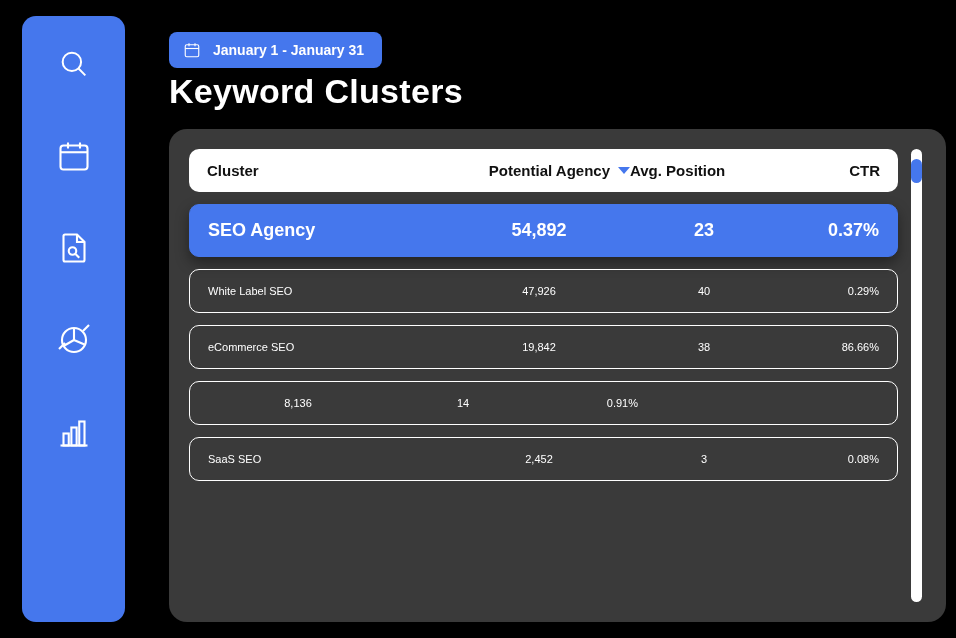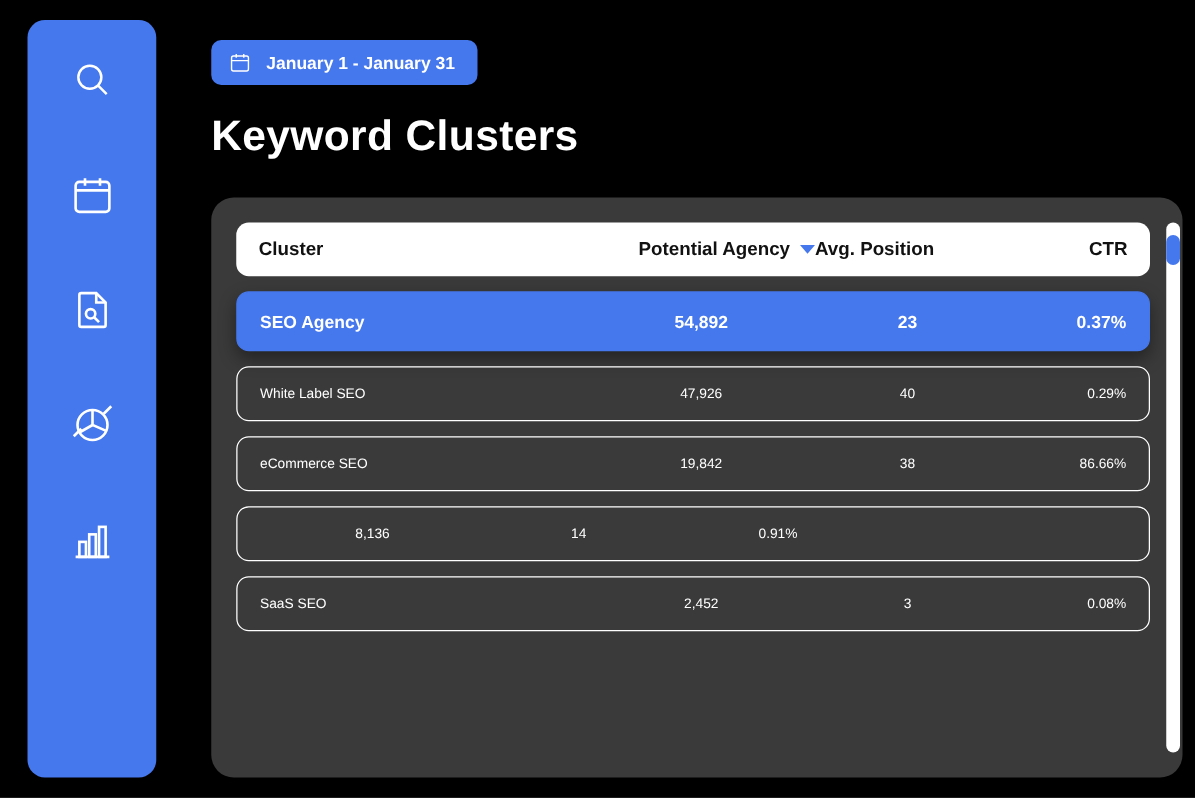--- a/index.html
+++ b/index.html
@@ -59,34 +59,33 @@
   cursor: pointer;
   margin-top: 10px;
 }
 .date-chip svg { stroke: #fff; fill: none; stroke-width: 1.5; }
 
 
 .page-title {
   color: #fff;
   font-size: 34px;
   font-weight: 700;
-  margin-top: 22px;
+  margin-top: 4px;
   margin-bottom: 18px;
   letter-spacing: 0.3px;
 }
 
 
 .panel {
   background: #3A3A3A;
   border-radius: 18px;
-  padding: 20px 0 20px 20px;
+  padding: 20px 22px 20px 20px;
   display: flex;
   flex-grow: 1;
   min-height: 0;
-  margin-top: 11px;
 }
 
 .table-area {
   flex: 1;
   display: flex;
   flex-direction: column;
   gap: 12px;
   min-height: 0;
 }
 
@@ -148,21 +147,21 @@
   align-items: center;
   padding: 15px 18px 15px 18px;
   font-size: 11px;
   color: #fff;
   cursor: pointer;
 }
 .data-row.active {
   background: #4577ED;
   border-color: #4577ED;
   font-weight: 700;
-  font-size: 14px;
+  font-size: 18px;
   box-shadow: 0 6px 14px rgba(0,0,0,0.4);
 }
 .data-row .col-traffic { justify-content: center; }
 .data-row .col-position { text-align: center; }
 .data-row .col-ctr { text-align: right; }
 
 </style>
 </head>
 <body>
 

